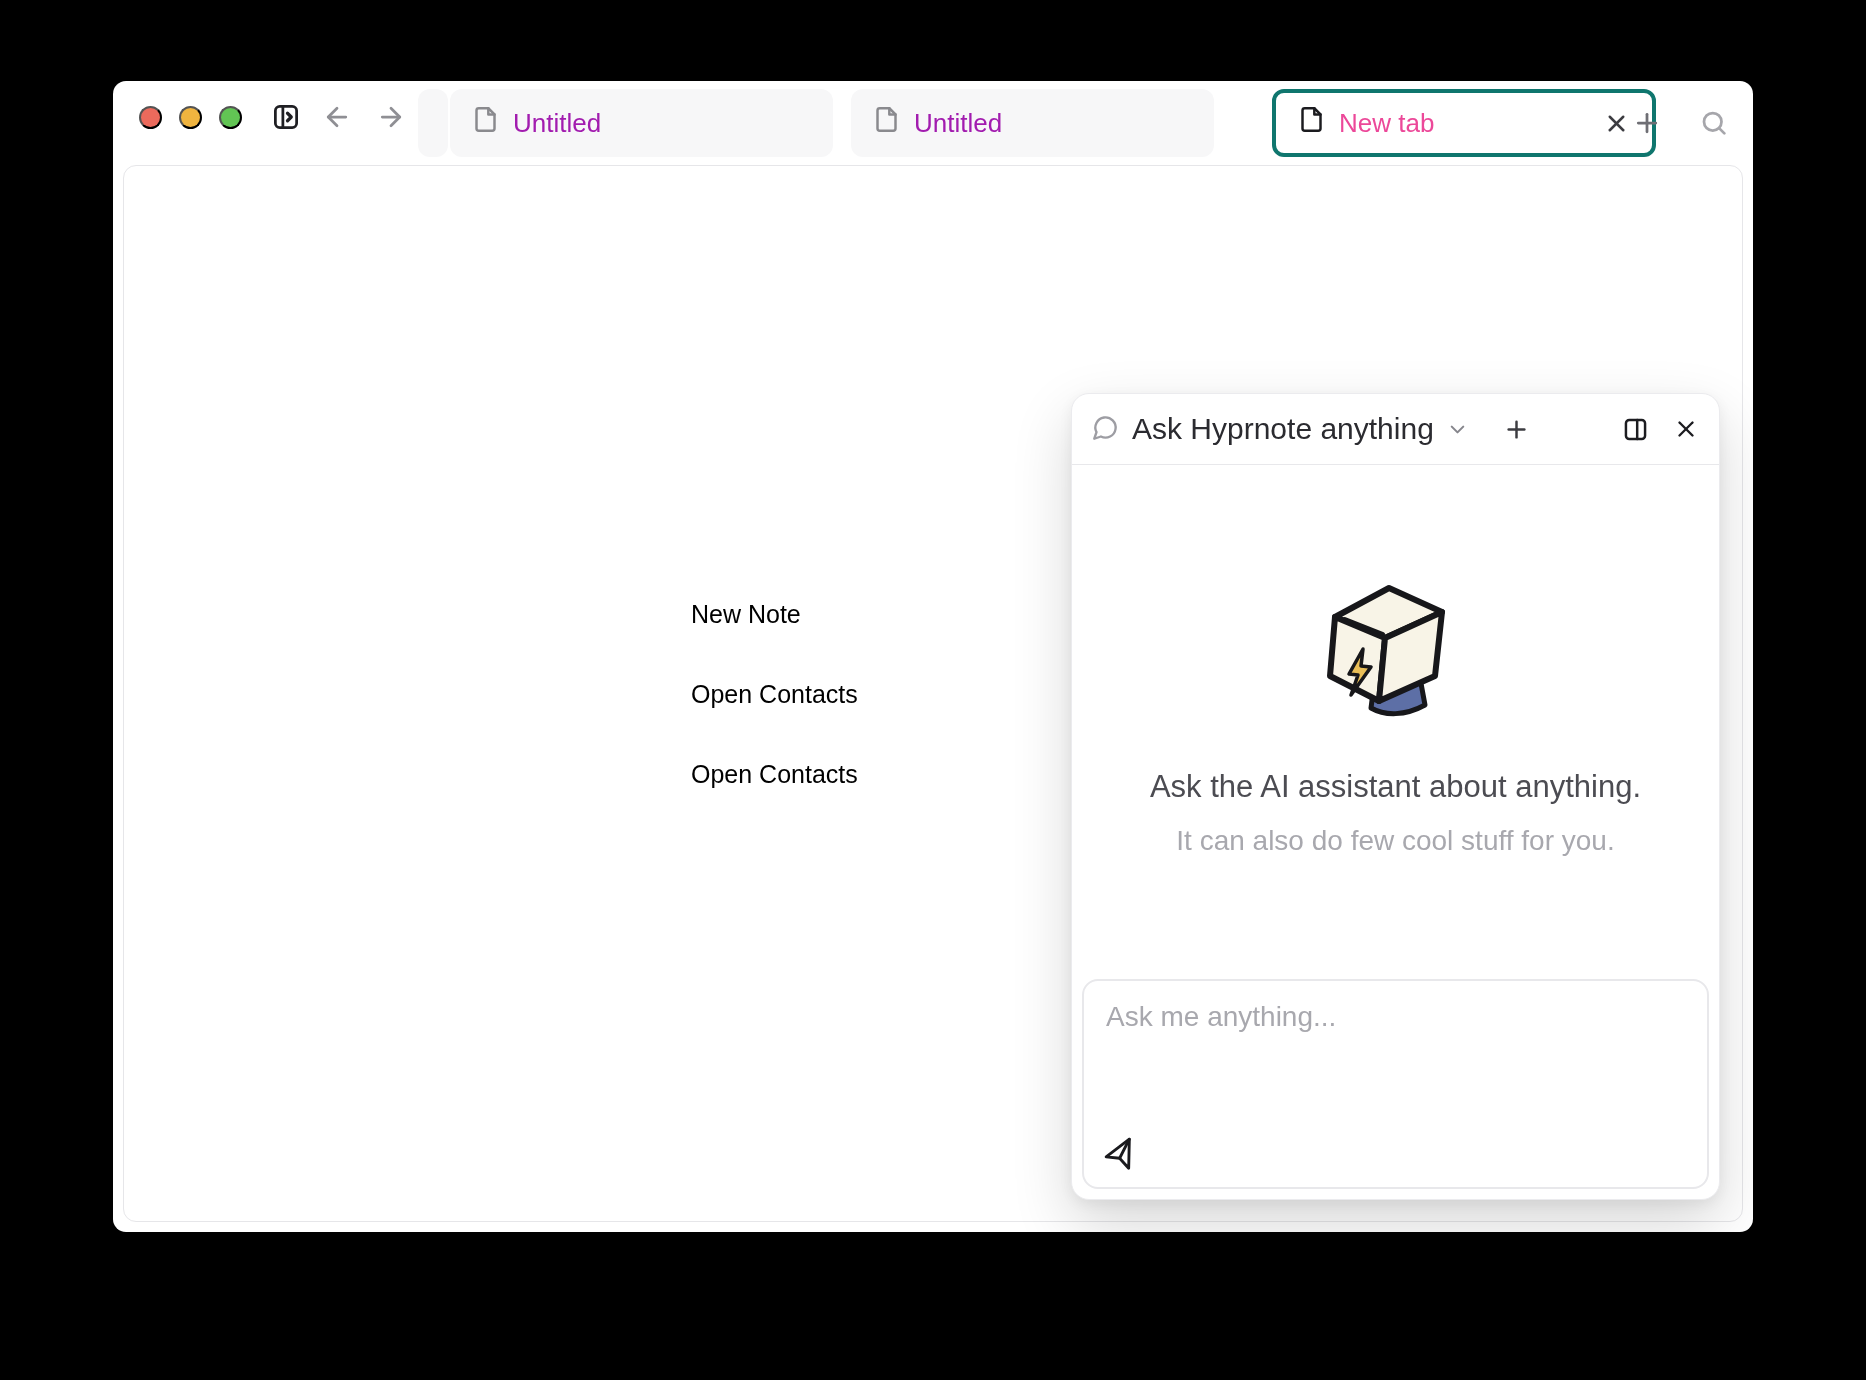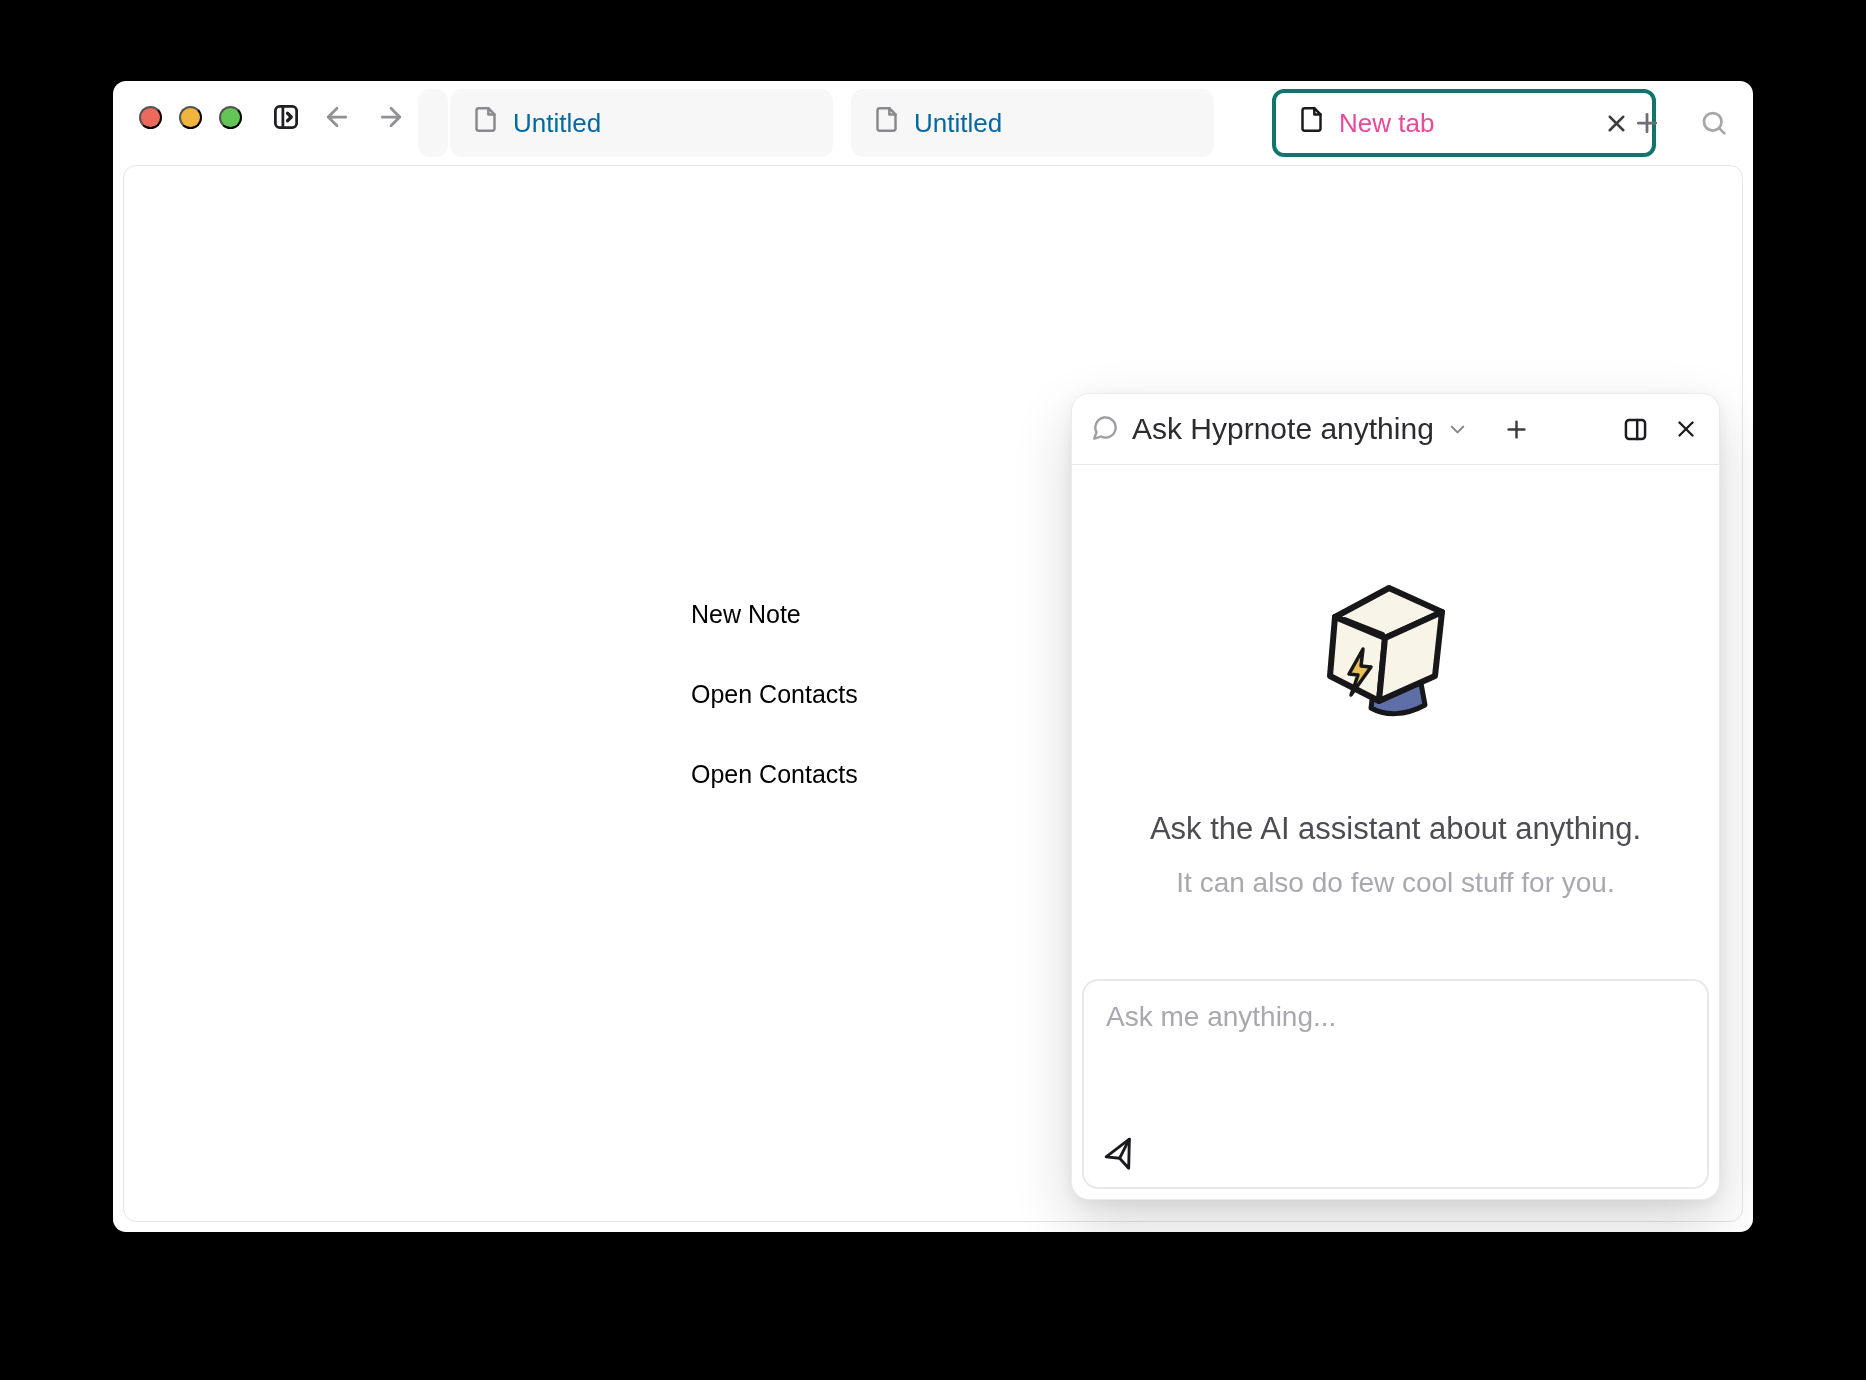--- a/index.html
+++ b/index.html
@@ -26,21 +26,21 @@
   .nav-back      { left:209px; top:21px; }
   .nav-forward   { left:263px; top:21px; }
   .newtab-btn    { left:1519px; top:27px; }
   .search-btn    { left:1586px; top:27px; }
   .tab-sliver {
     position:absolute; left:305px; top:8px; width:30px; height:68px;
     background:#f7f7f8; border-radius:12px;
   }
   .tab {
     position:absolute; top:8px; height:68px; border-radius:12px;
-    background:#f7f7f8; color:#0369a1;
+    background:#f7f7f8; color:#a21caf;
     display:flex; align-items:center; gap:14px; padding:0 22px;
     font-size:26px; cursor:pointer;
   }
   .tab .tab-label { white-space:nowrap; }
   .tab.t1 { left:337px; width:383px; }
   .tab.t2 { left:738px; width:363px; }
   .tab.active {
     left:1159px; width:384px; background:#fff;
     border:4px solid #0f766e; color:#ec4899; font-weight:500;
   }
@@ -71,21 +71,21 @@
     display:flex; align-items:center; padding:0 20px;
   }
   .panel-title { margin-left:13px; font-size:30px; font-weight:500; color:#2b2b30; white-space:nowrap; }
   .hdr-chevron { margin-left:12px; }
   .hdr-plus    { margin-left:34px; }
   .hdr-split   { margin-left:auto; }
   .hdr-close   { margin-left:24px; }
   .hdr-btn { background:none; border:none; cursor:pointer; padding:0; line-height:0; }
   .panel-body { flex:1 1 auto; display:flex; flex-direction:column; align-items:center; overflow:hidden; }
   .robot { margin-top:110px; }
-  .empty-heading { margin-top:82px; font-size:31px; color:#4c4c52; }
+  .empty-heading { margin-top:40px; font-size:31px; color:#4c4c52; }
   .empty-sub     { margin-top:20px; font-size:28px; color:#a8a8ae; }
   .panel-input {
     position:relative; flex:0 0 auto; margin:0 10px 10px 10px; height:210px;
     border:2px solid #e8e8eb; border-radius:16px; background:#fff;
   }
   .panel-input textarea {
     width:100%; height:100%; border:none; outline:none; resize:none;
     padding:20px 22px; font-size:28px; color:#3a3a40;
     font-family:"Liberation Sans", sans-serif; border-radius:16px; background:transparent;
   }

